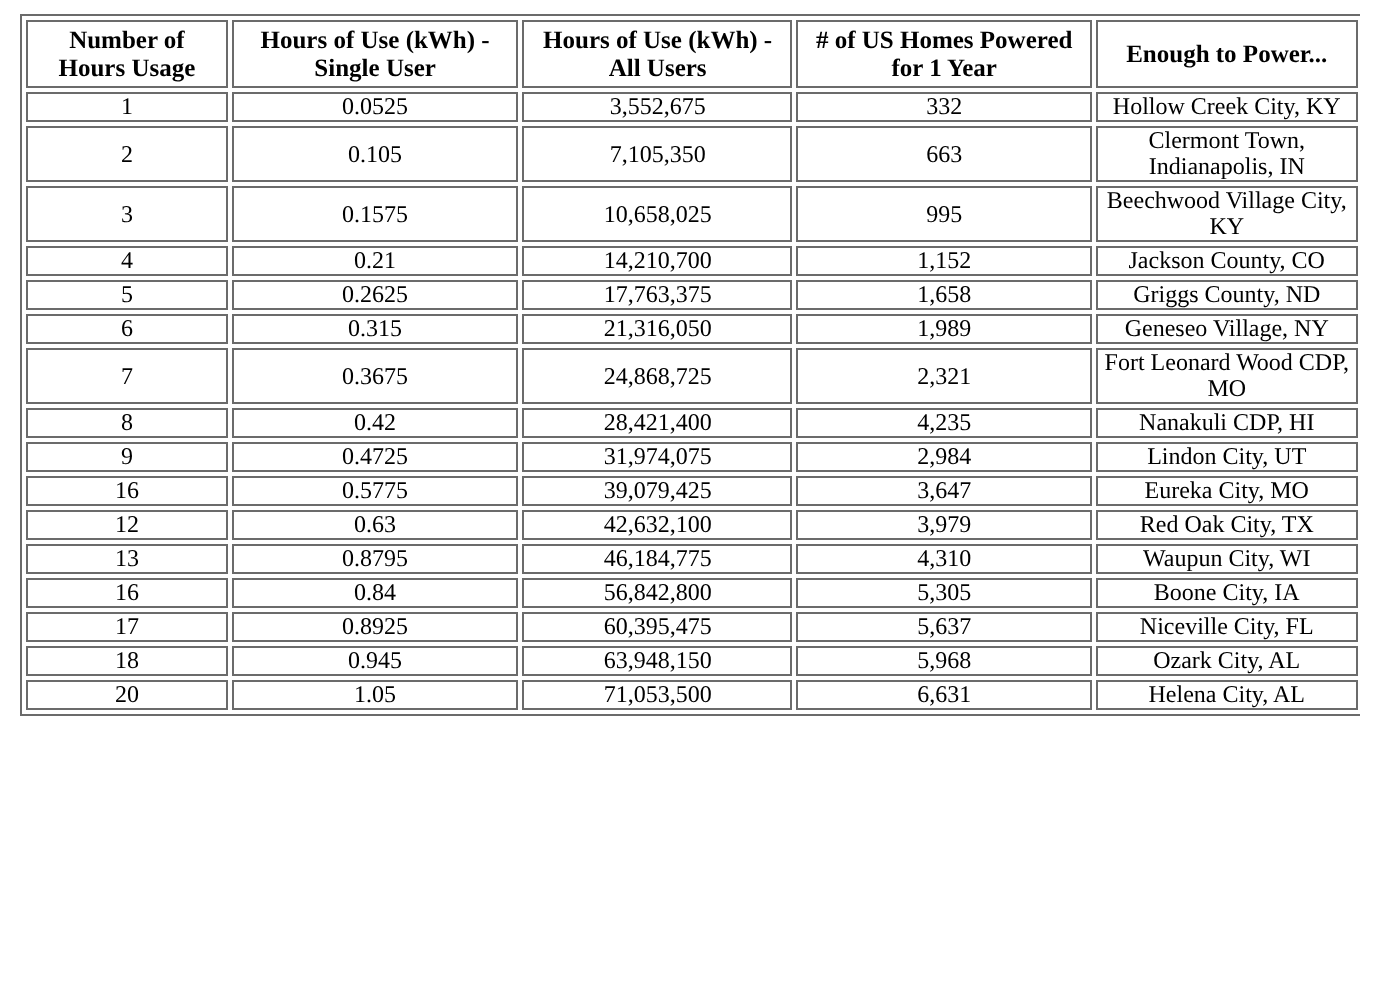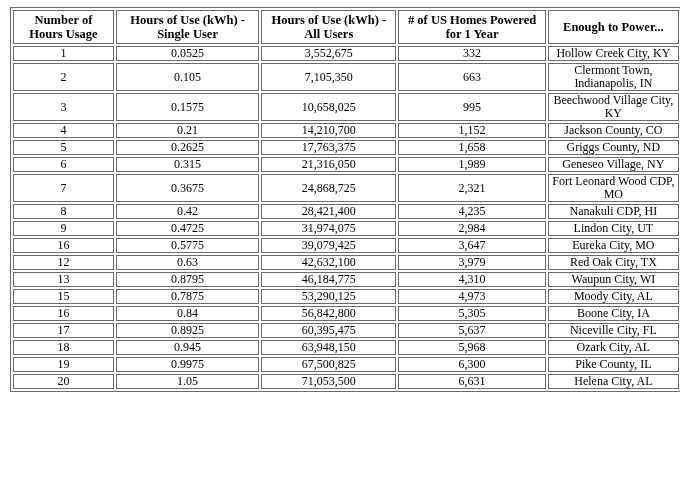--- a/index.html
+++ b/index.html
@@ -147,27 +147,20 @@
         <td>Red Oak City, TX</td>
       </tr>
       <tr>
         <td>13</td>
         <td>0.8795</td>
         <td>46,184,775</td>
         <td>4,310</td>
         <td>Waupun City, WI</td>
       </tr>
       <tr>
-        <td>15</td>
-        <td>0.7875</td>
-        <td>53,290,125</td>
-        <td>4,973</td>
-        <td>Moody City, AL</td>
-      </tr>
-      <tr>
         <td>16</td>
         <td>0.84</td>
         <td>56,842,800</td>
         <td>5,305</td>
         <td>Boone City, IA</td>
       </tr>
       <tr>
         <td>17</td>
         <td>0.8925</td>
         <td>60,395,475</td>
@@ -175,27 +168,20 @@
         <td>Niceville City, FL</td>
       </tr>
       <tr>
         <td>18</td>
         <td>0.945</td>
         <td>63,948,150</td>
         <td>5,968</td>
         <td>Ozark City, AL</td>
       </tr>
       <tr>
-        <td>19</td>
-        <td>0.9975</td>
-        <td>67,500,825</td>
-        <td>6,300</td>
-        <td>Pike County, IL</td>
-      </tr>
-      <tr>
         <td>20</td>
         <td>1.05</td>
         <td>71,053,500</td>
         <td>6,631</td>
         <td>Helena City, AL</td>
       </tr>
     </tbody>
 </table>
 
 </body></html>

